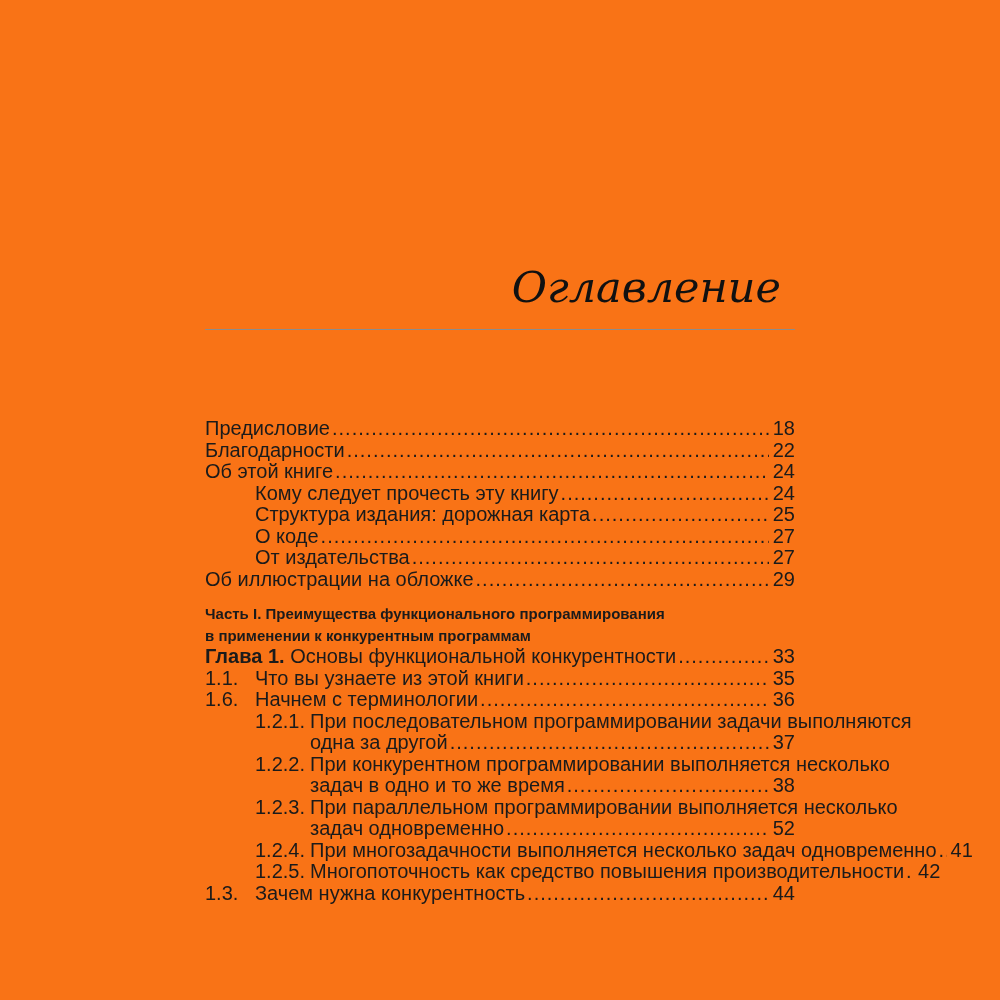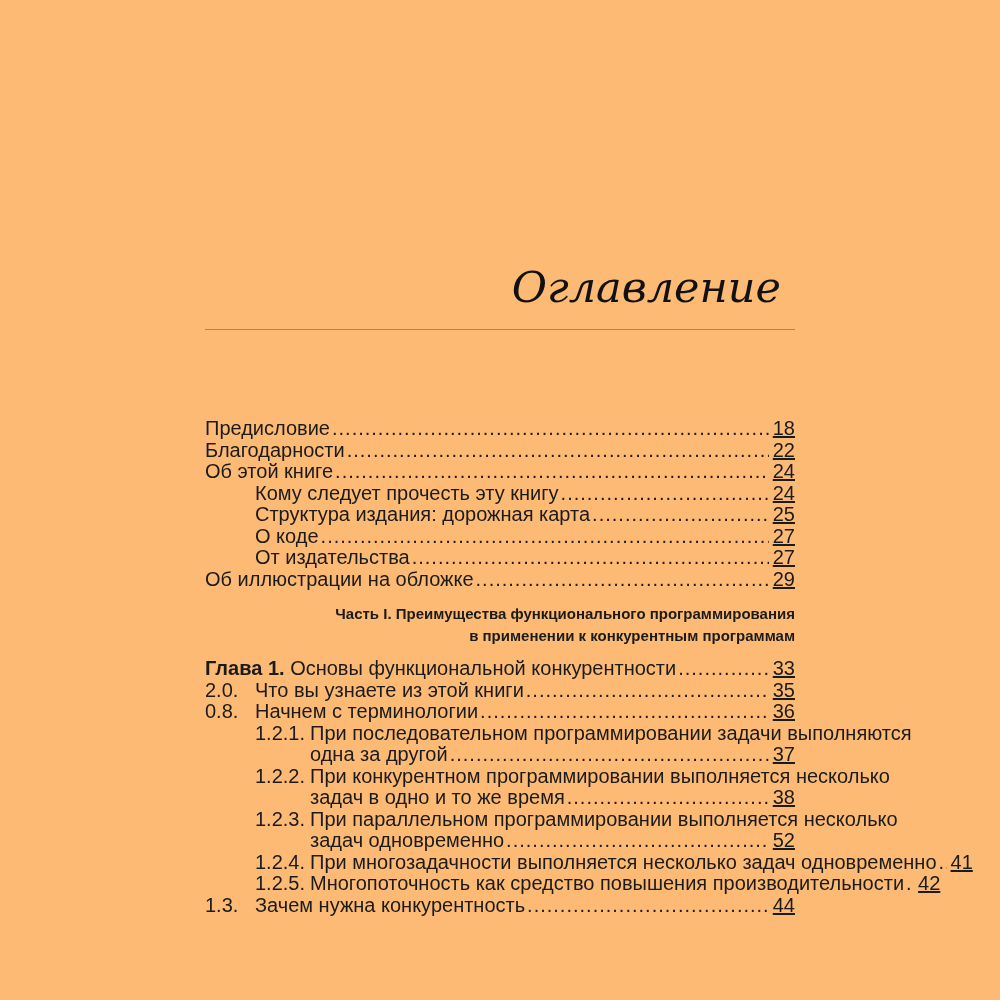--- a/index.html
+++ b/index.html
@@ -7,21 +7,21 @@
     padding: 0;
     background: #ffffff;
     width: 1000px;
     height: 1000px;
     overflow: hidden;
   }
   .page {
     position: relative;
     width: 1000px;
     height: 1000px;
-    background: #fdba74;
+    background: #f97316;
     font-family: "Liberation Sans", sans-serif;
     color: #1b1b1b;
   }
   .content {
     position: absolute;
     left: 205px;
     top: 0;
     width: 590px;
     padding-top: 266px;
   }
@@ -64,30 +64,29 @@
     letter-spacing: 1px;
     color: #1b1b1b;
   }
   .leader::after {
     content: "..................................................................................................................................................................................................";
   }
   .pg {
     flex: 0 0 auto;
     margin-left: 4px;
     text-align: right;
-    text-decoration: underline;
   }
   .part-heading {
     margin-top: 13px;
     font-size: 15px;
     font-weight: 700;
-    text-align: right;
+    text-align: left;
     line-height: 21.5px;
   }
-  .chapters { margin-top: 12px; }
+  .chapters { margin-top: 0; }
 </style>
 </head>
 <body>
 
 <div class="page">
   <div class="content">
 
     <h1 class="title">Оглавление</h1>
     <div class="rule"></div>
 
@@ -141,28 +140,28 @@
 
     <div class="toc chapters">
 
       <div class="row">
         <span class="text"><b class="chnum">Глава 1.</b> <span>Основы функциональной конкурентности</span></span>
         <span class="leader"></span>
         <span class="pg">33</span>
       </div>
 
       <div class="row">
-        <span class="num">2.0.</span>
+        <span class="num">1.1.</span>
         <span class="text">Что вы узнаете из этой книги</span>
         <span class="leader"></span>
         <span class="pg">35</span>
       </div>
 
       <div class="row">
-        <span class="num">0.8.</span>
+        <span class="num">1.6.</span>
         <span class="text">Начнем с терминологии</span>
         <span class="leader"></span>
         <span class="pg">36</span>
       </div>
 
       <div class="row sub">
         <span class="num num-sub">1.2.1.</span>
         <span class="text">При последовательном программировании задачи выполняются</span>
       </div>
       <div class="row cont">

